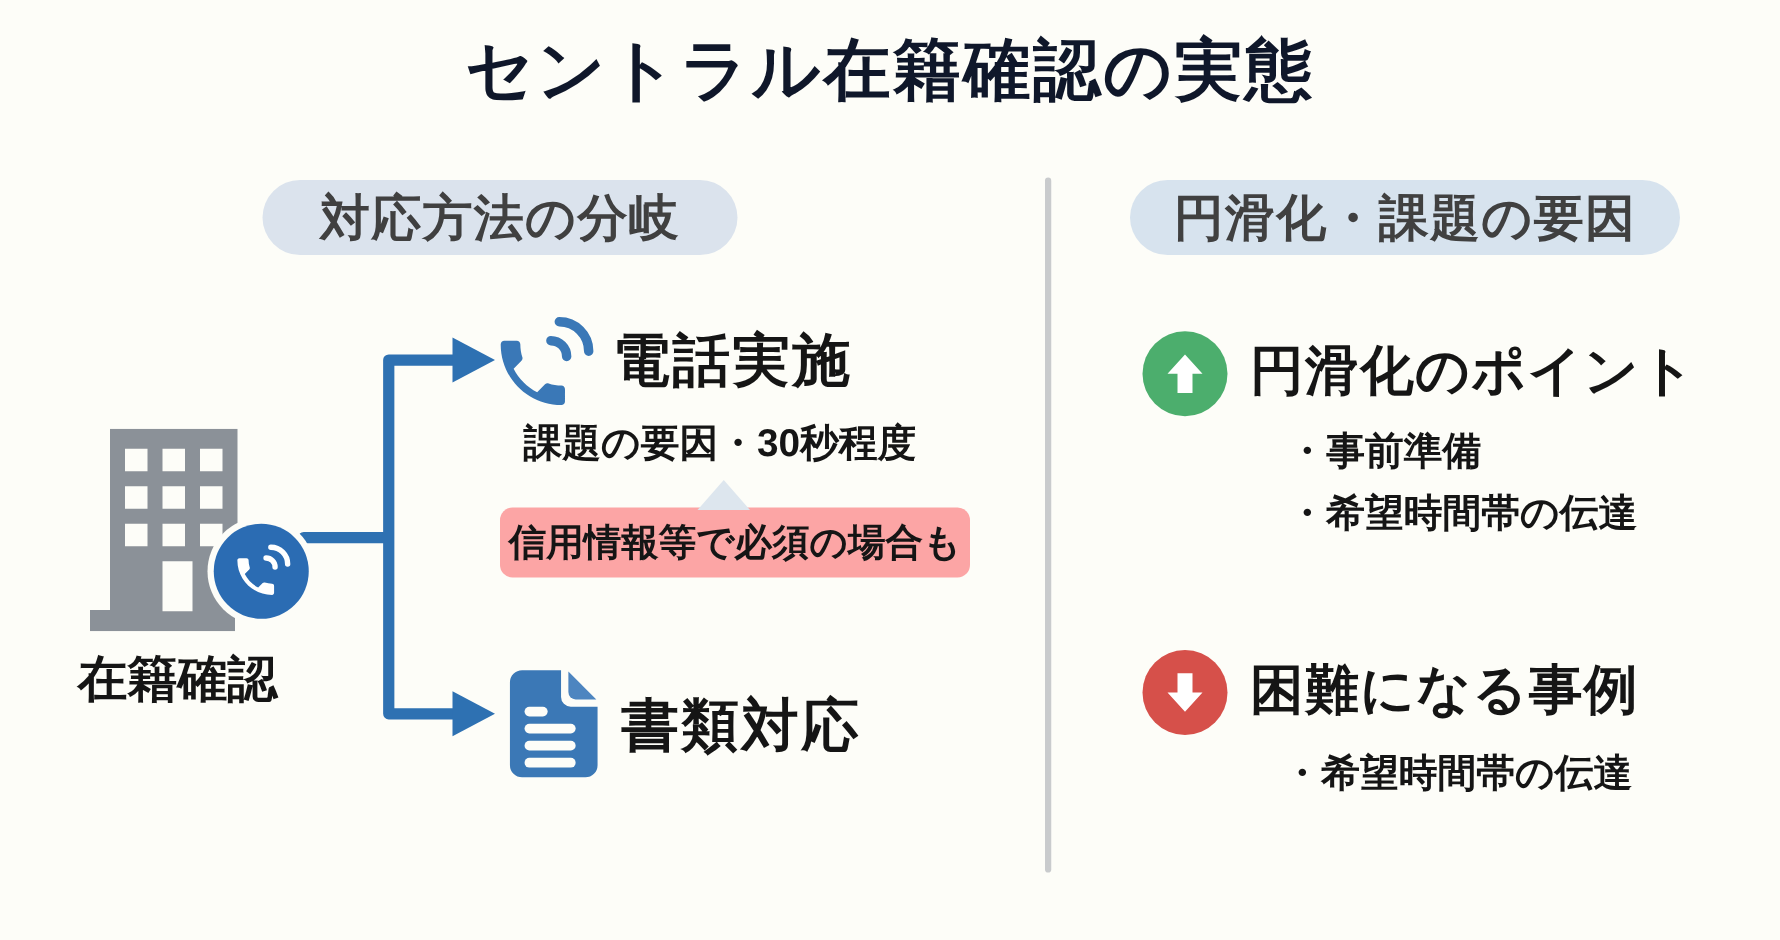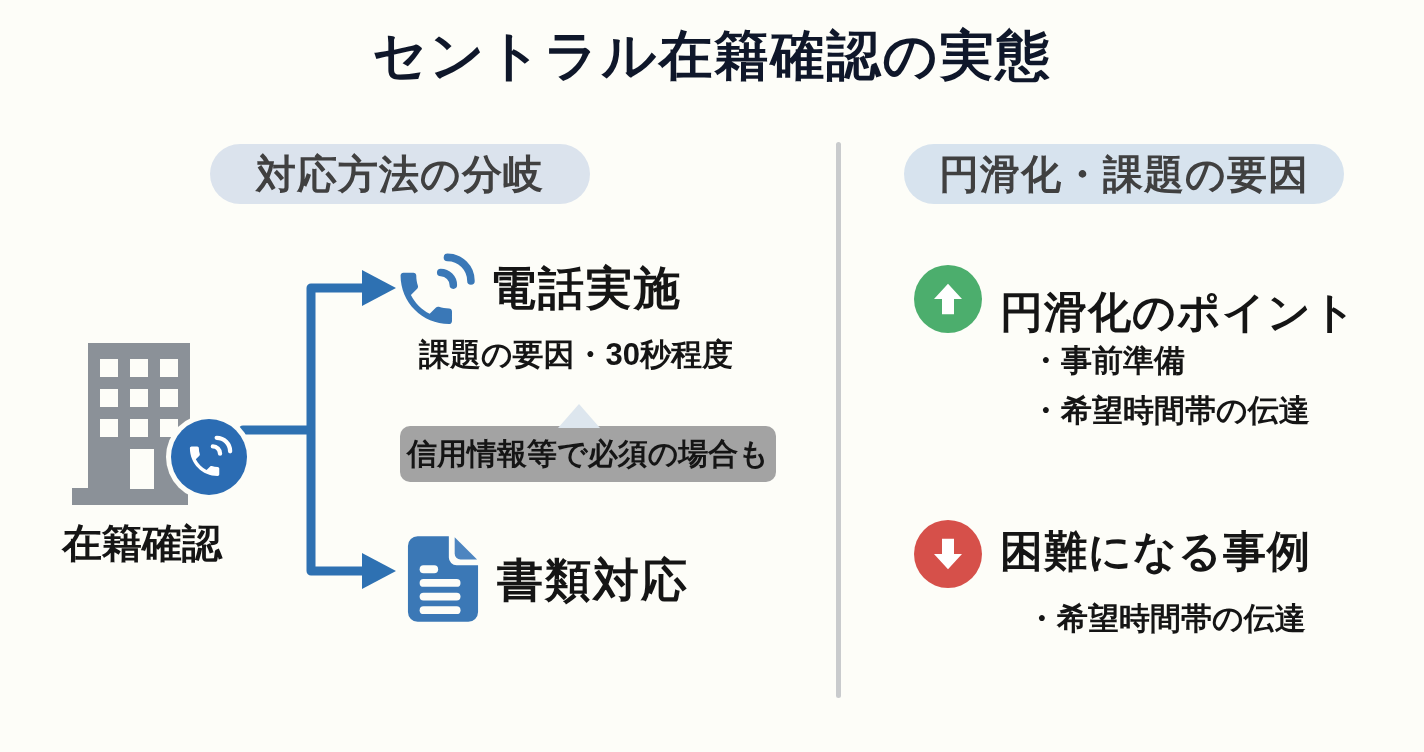--- a/index.html
+++ b/index.html
@@ -48,39 +48,39 @@
   .phone-icon{position:absolute;left:392px;top:248px;}
   .doc-icon{position:absolute;left:406px;top:534px;}
   .branch-title{position:absolute;font-size:46px;font-weight:800;letter-spacing:2px;}
   .branch1-title{left:490px;top:258px;}
   .branch2-title{left:497px;top:550px;}
   .branch-sub{position:absolute;text-align:center;font-size:31px;font-weight:700;}
   .branch1-sub{left:398px;top:334px;width:356px;}
   .branch2-sub{left:378px;top:626px;width:424px;}
   .callout{
     position:absolute;left:400px;top:406px;width:376px;height:56px;
-    background:#a3a3a3;border-radius:10px;
+    background:#fca5a5;border-radius:10px;
     display:flex;align-items:center;justify-content:center;
-    font-size:30px;font-weight:700;margin-top:20px;
+    font-size:30px;font-weight:700;
   }
   .callout-tip{
     position:absolute;left:158px;top:-22px;width:0;height:0;
     border-left:21px solid transparent;
     border-right:21px solid transparent;
     border-bottom:24px solid #dde6ee;
   }
   
   .status-circle{
     position:absolute;width:68px;height:68px;border-radius:50%;
     display:flex;align-items:center;justify-content:center;
   }
   .pos-circle{left:914px;top:265px;background:#4cae6d;}
   .neg-circle{left:914px;top:520px;background:#d6504a;}
   .section-title{position:absolute;font-size:43px;font-weight:800;letter-spacing:1px;}
-  .pos-title{left:1000px;top:284px;font-family:Liberation Serif, serif;}
+  .pos-title{left:1000px;top:268px;font-family:Liberation Serif, serif;}
   .neg-title{left:1000px;top:523px;}
   .bullets{position:absolute;font-size:31px;font-weight:700;line-height:50px;}
   .pos-bullets{left:1030px;top:336px;}
   .neg-bullets{left:1026px;top:594px;}
 </style>
 </head>
 <body>
 
 <div class="canvas">
 

